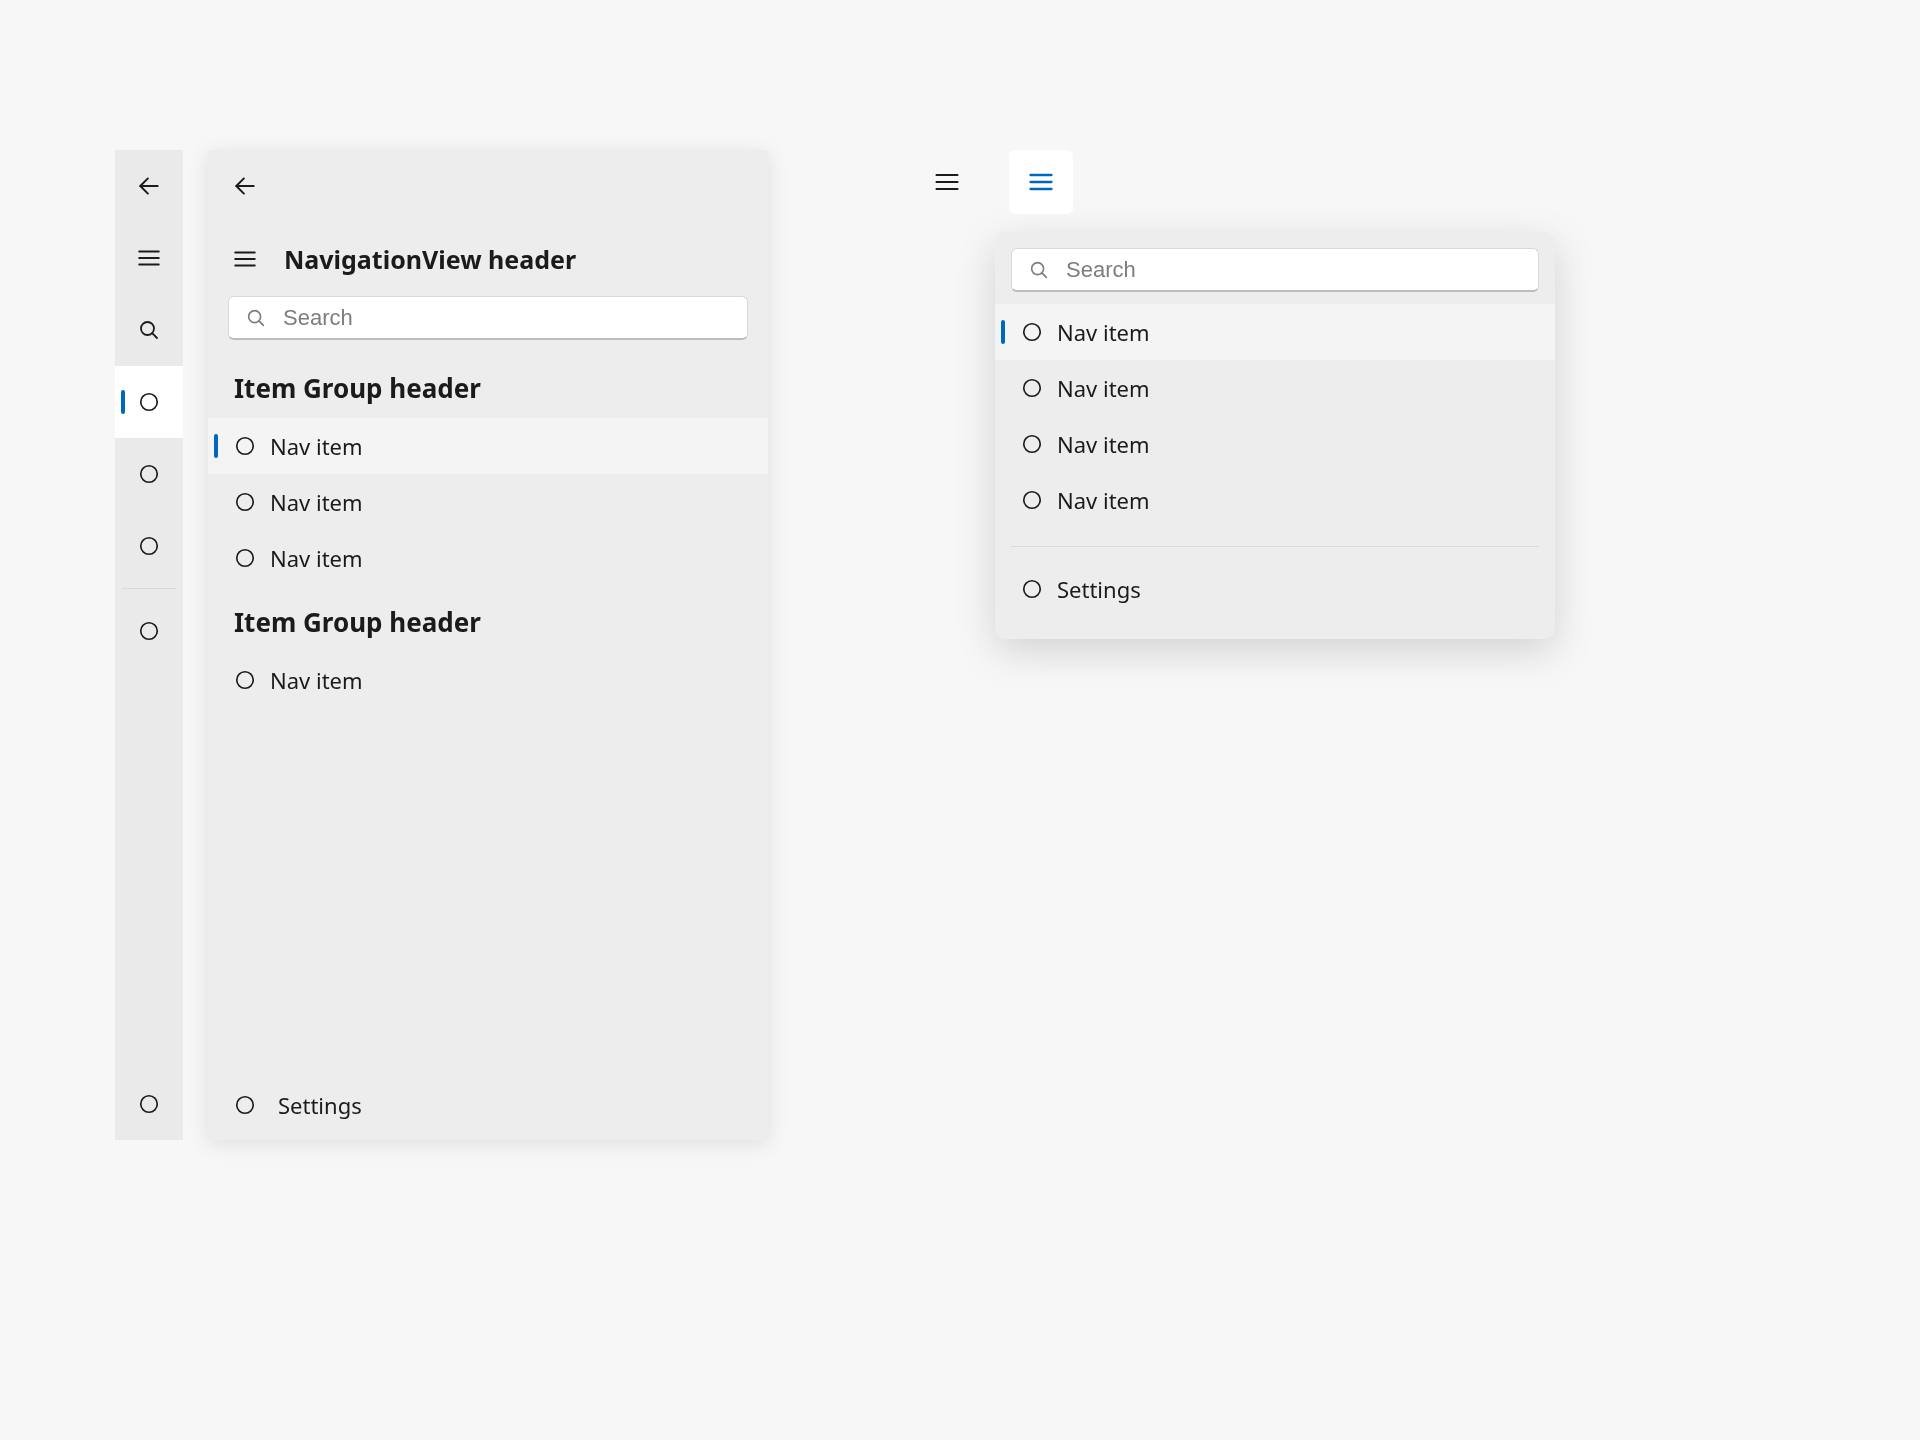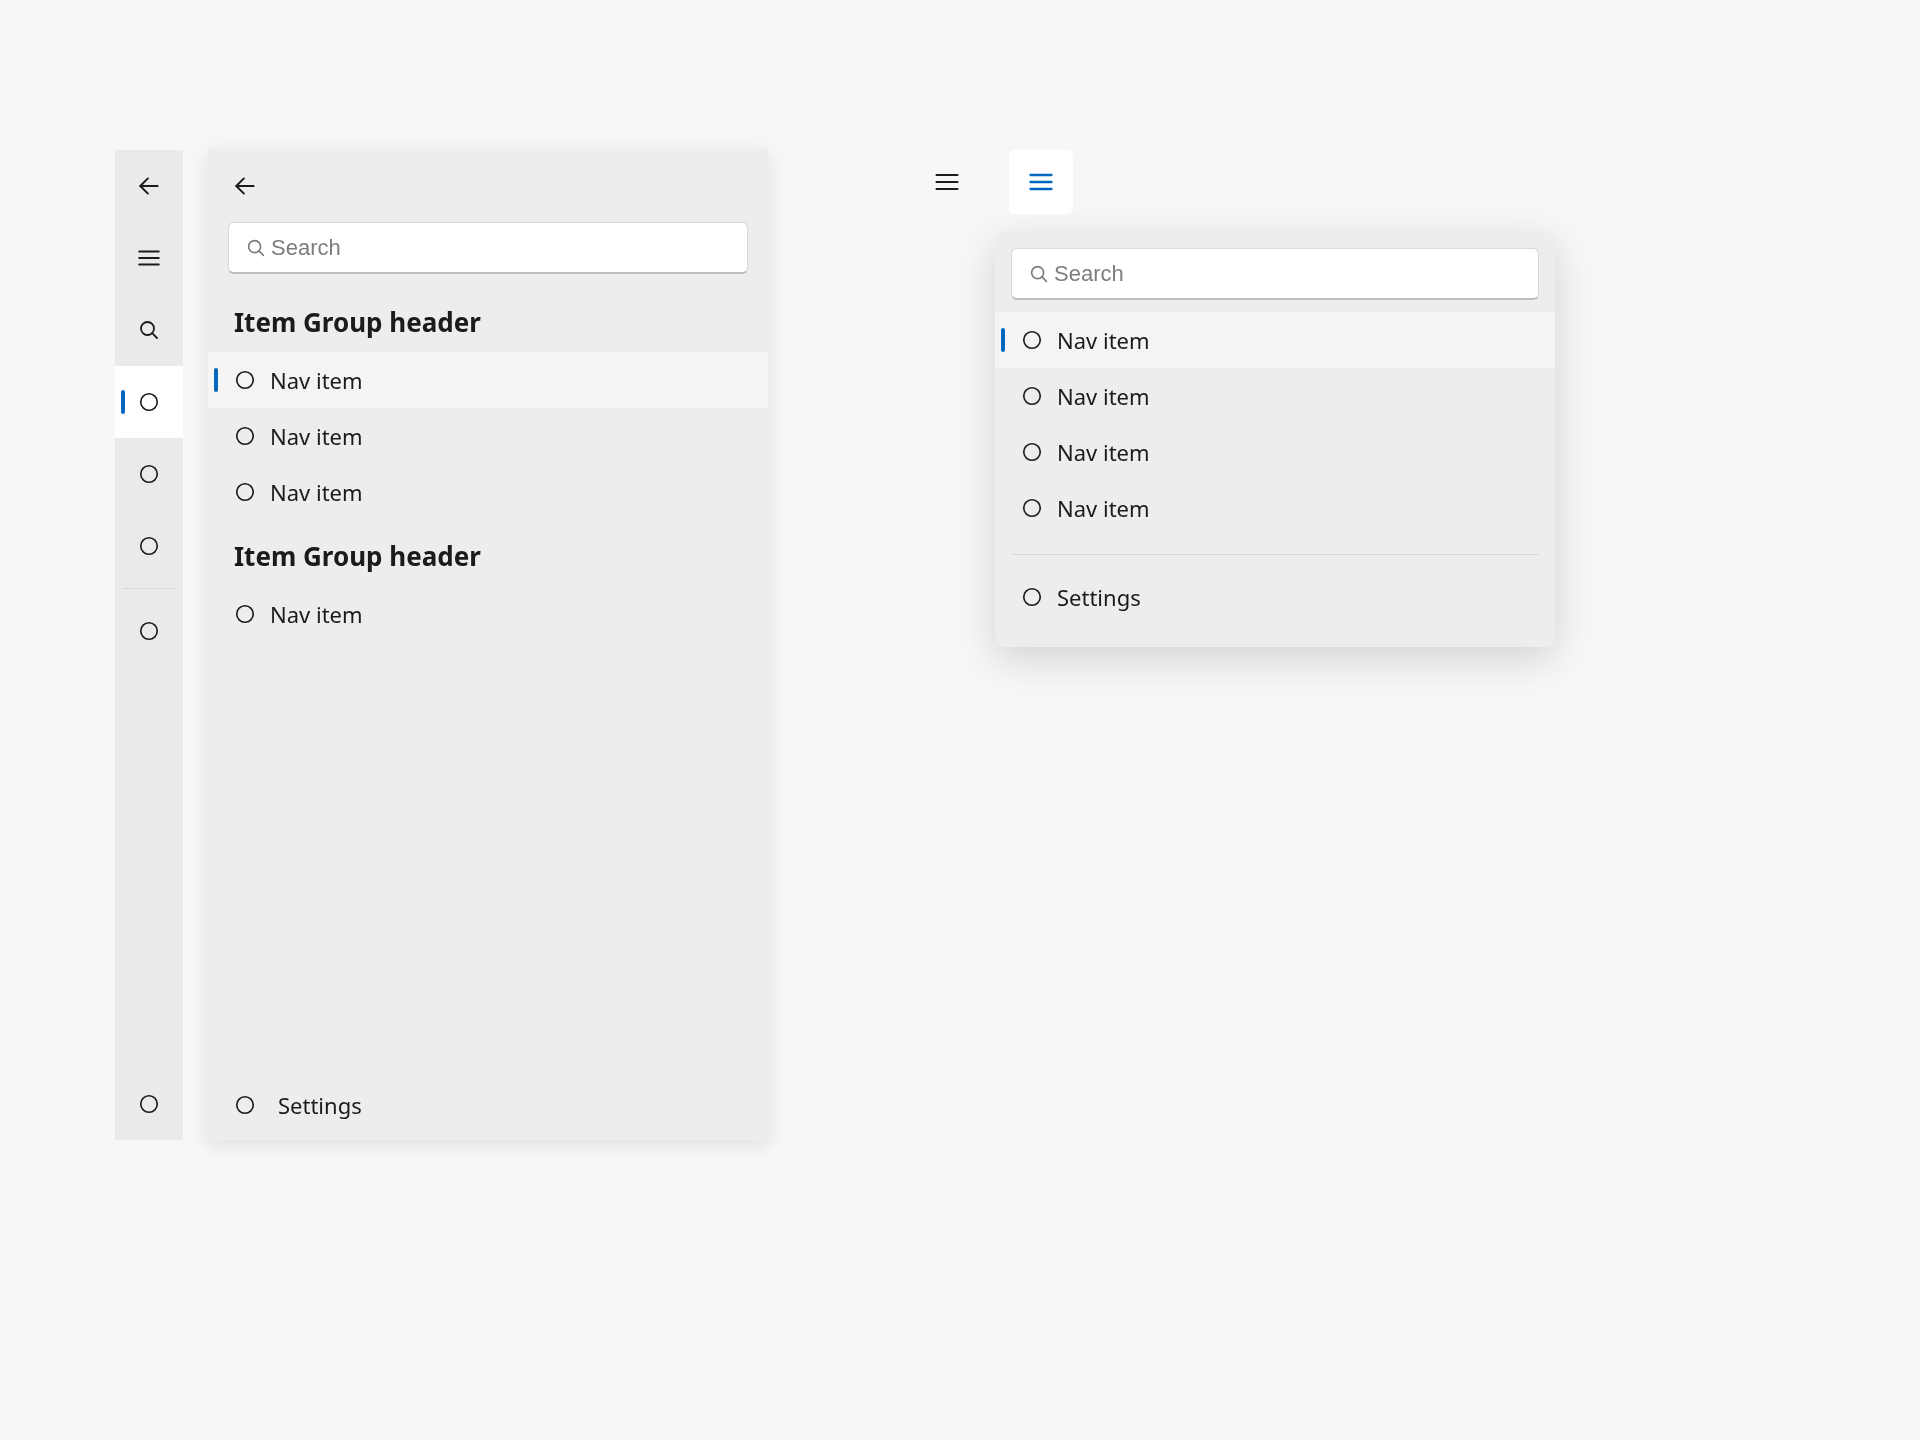--- a/index.html
+++ b/index.html
@@ -38,21 +38,21 @@
   .expanded-pane{
     position:absolute;left:93px;top:0;width:560px;height:100%;
     background:var(--pane-light);
     box-shadow:0 4px 20px rgba(0,0,0,0.1);
     display:flex;flex-direction:column;
   }
   .hdr-row{display:flex;align-items:center;height:74px;padding:0 24px;gap:26px;}
   .hdr-title{font-size:25px;font-weight:700;}
   .search-wrap{padding:0 20px 12px 20px;}
   .search-box{
-    display:flex;align-items:center;gap:2px;height:52px;background:var(--white);
+    display:flex;align-items:center;gap:14px;height:44px;background:var(--white);
     border:1px solid var(--border);border-bottom:2px solid #bdbdbd;border-radius:6px;
     padding:0 16px;
   }
   .search-box input{border:none;outline:none;font-size:22px;color:var(--text);
     background:transparent;flex:1;}
   .search-box input::placeholder{color:var(--muted);}
 
   .group-header{font-size:26px;font-weight:700;padding:18px 26px 12px 26px;}
   .nav-item{
     display:flex;align-items:center;gap:14px;height:56px;padding-left:26px;
@@ -159,20 +159,30 @@
   </div>
 
   <div class="expanded-pane">
     <div class="rail-btn" style="width:74px;align-self:flex-start;">
       <span class="ic">
         <svg width="26" height="26" viewBox="0 0 24 24" fill="none" stroke="#1b1b1b" stroke-width="1.8" stroke-linecap="round" stroke-linejoin="round">
             <line x1="20" y1="12" x2="4" y2="12"></line>
             <polyline points="11 5 4 12 11 19"></polyline>
           </svg>
       </span>
+    </div>
+    <div class="hdr-row">
+      <span class="ic" style="cursor:pointer;">
+        <svg width="26" height="26" viewBox="0 0 24 24" fill="none" stroke="#1b1b1b" stroke-width="1.8" stroke-linecap="round">
+            <line x1="3" y1="6" x2="21" y2="6"></line>
+            <line x1="3" y1="12" x2="21" y2="12"></line>
+            <line x1="3" y1="18" x2="21" y2="18"></line>
+          </svg>
+      </span>
+      <span class="hdr-title">NavigationView header</span>
     </div>
     <div class="search-wrap">
       <div class="search-box">
         <span class="ic">
           <svg width="22" height="22" viewBox="0 0 24 24" fill="none" stroke="#7d7d7d" stroke-width="1.8" stroke-linecap="round">
               <circle cx="10.5" cy="10.5" r="6.5"></circle>
               <line x1="20" y1="20" x2="15.2" y2="15.2"></line>
             </svg>
         </span>
         <input type="text" placeholder="Search" style="">

